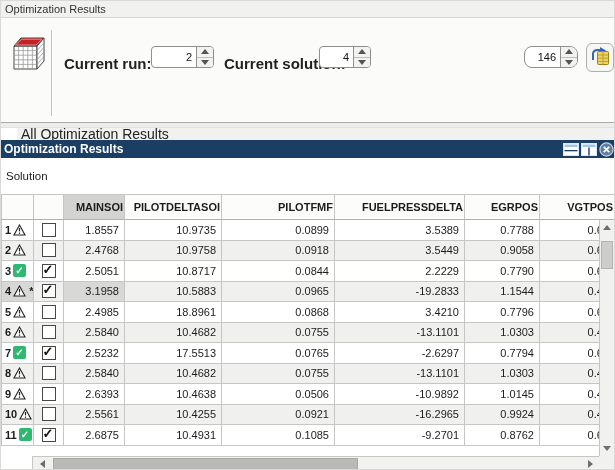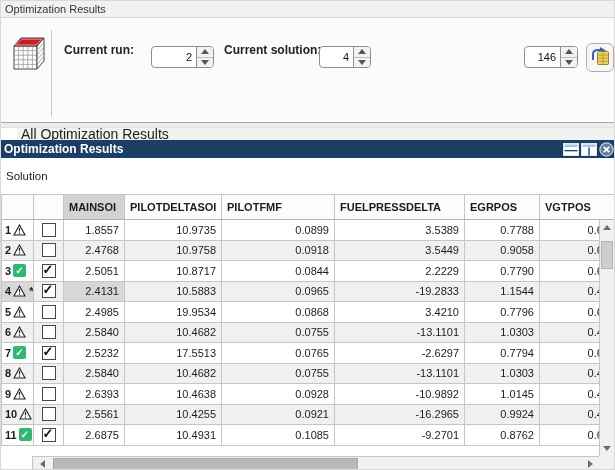--- a/index.html
+++ b/index.html
@@ -6,21 +6,21 @@
   body{font-family:"Liberation Sans",sans-serif;}
   #app{position:relative;width:615px;height:470px;background:#fff;overflow:hidden;border:1px solid #d9d9d8;box-sizing:border-box;}
 
   
   .win-title{position:absolute;left:0;top:0;width:615px;height:17px;background:#f1f1ef;
     font-size:11px;color:#333;padding:2px 0 0 4px;box-sizing:border-box;border-bottom:1px solid #d6d6d5;}
 
   
   .toolbar{position:absolute;left:0;top:17px;width:615px;height:104px;background:#fbfbfa;}
   .tb-sep{position:absolute;left:50px;top:12px;width:1px;height:86px;background:#c3c3c2;border-right:1px solid #fff;}
-  .tb-label{position:absolute;font-size:12px;font-weight:bold;color:#222;line-height:16px;top:24px;}
+  .tb-label{position:absolute;font-size:15px;font-weight:bold;color:#222;line-height:16px;top:38px;}
   .cube-btn{position:absolute;left:6px;top:13px;width:42px;height:44px;}
 
   
   .spinner{position:absolute;top:28px;height:22px;background:#fff;border:1px solid #8f8f8e;border-radius:4px;
     display:flex;box-sizing:border-box;overflow:hidden;}
   .spin-val{flex:1;font-size:11px;color:#111;text-align:right;padding:4px 4px 0 2px;}
   .spin-btns{width:16px;border-left:1px solid #8f8f8e;display:flex;flex-direction:column;background:#f2f2f1;}
   .spin-up,.spin-down{flex:1;display:flex;align-items:center;justify-content:center;}
   .spin-up{border-bottom:1px solid #bdbdbc;}
   .tri-up{width:0;height:0;border-left:4px solid transparent;border-right:4px solid transparent;border-bottom:5px solid #555;}
@@ -41,21 +41,21 @@
   .blue-icons{position:absolute;right:2px;top:2px;display:flex;gap:2px;align-items:center;}
   .blue-icons span{display:flex;}
 
   .content{position:absolute;left:0;top:157px;width:570px;height:313px;background:#fff;}
   .section-label{position:absolute;left:5px;top:12px;font-size:11.5px;color:#222;}
 
   
   .tablewrap{position:absolute;left:0;top:36px;width:615px;height:277px;overflow:hidden;}
   table{border-collapse:collapse;table-layout:fixed;width:613px;}
   th,td{border:1px solid #c6c6c5;font-size:11px;color:#1c1c1c;overflow:hidden;white-space:nowrap;box-sizing:border-box;}
-  th{height:25px;background:#fcfcfb;font-weight:bold;text-align:left;padding-left:5px;border-bottom:1px solid #b2b2b1;}
+  th{height:25px;background:#fcfcfb;font-weight:bold;text-align:right;padding-left:5px;border-bottom:1px solid #b2b2b1;}
   th.selhead{background:#d3d3d1;}
   td{height:20.5px;padding:0;}
   td.num{text-align:right;padding-right:5px;background:#fff;}
   tr.stripe td{background:#f0f0ef;}
   td.sel{background:#d8d8d6 !important;}
   td.rnum{font-weight:bold;padding-left:3px;text-align:left;}
   td.cbcell{text-align:center;}
   .rnum-inner{display:flex;align-items:center;gap:2px;}
   .ok-ic{display:inline-block;width:13px;height:13px;background:#2eb871;border-radius:2px;position:relative;}
   .ok-ic::after{content:"\2713";position:absolute;left:2px;top:0px;color:#fff;font-size:10px;font-weight:bold;line-height:13px;}
@@ -119,21 +119,21 @@
       <div class="spin-btns">
         <div class="spin-up">
             <i class="tri-up"></i>
           </div>
         <div class="spin-down">
             <i class="tri-down"></i>
           </div>
       </div>
     </div>
 
-    <div class="spinner" style="left:523px;width:54px;">
+    <div class="spinner" style="left:523px;width:54px;border-radius:8px;">
       <div class="spin-val">146</div>
       <div class="spin-btns">
         <div class="spin-up">
             <i class="tri-up"></i>
           </div>
         <div class="spin-down">
             <i class="tri-down"></i>
           </div>
       </div>
     </div>
@@ -273,21 +273,21 @@
                     <svg width="13" height="12" viewBox="0 0 13 12">
                       <path d="M6.5 1 L12 11 H1 Z" fill="#fff" stroke="#222" stroke-width="1.1"></path>
                       <rect x="5.9" y="4" width="1.2" height="3.4" fill="#222"></rect>
                       <rect x="5.9" y="8.5" width="1.2" height="1.3" fill="#222"></rect>
                     </svg>
                   </span>
                   <span class="star">*</span>
                 </span>
               </td>
               <td class="cbcell"><span class="cb checked"></span></td>
-              <td class="num sel">2.4131</td>
+              <td class="num sel">3.1958</td>
               <td class="num">10.5883</td>
               <td class="num">0.0965</td>
               <td class="num">-19.2833</td>
               <td class="num">1.1544</td>
               <td class="num">0.44</td>
             </tr>
             <tr>
               <td class="rnum">
                 <span class="rnum-inner">
                   <span>5</span>
@@ -295,21 +295,21 @@
                     <svg width="13" height="12" viewBox="0 0 13 12">
                       <path d="M6.5 1 L12 11 H1 Z" fill="#fff" stroke="#222" stroke-width="1.1"></path>
                       <rect x="5.9" y="4" width="1.2" height="3.4" fill="#222"></rect>
                       <rect x="5.9" y="8.5" width="1.2" height="1.3" fill="#222"></rect>
                     </svg>
                   </span>
                 </span>
               </td>
               <td class="cbcell"><span class="cb"></span></td>
               <td class="num">2.4985</td>
-              <td class="num">19.9534</td>
+              <td class="num">18.8961</td>
               <td class="num">0.0868</td>
               <td class="num">3.4210</td>
               <td class="num">0.7796</td>
               <td class="num">0.66</td>
             </tr>
             <tr class="stripe">
               <td class="rnum">
                 <span class="rnum-inner">
                   <span>6</span>
                   <span class="warn-ic">
@@ -374,21 +374,21 @@
                       <path d="M6.5 1 L12 11 H1 Z" fill="#fff" stroke="#222" stroke-width="1.1"></path>
                       <rect x="5.9" y="4" width="1.2" height="3.4" fill="#222"></rect>
                       <rect x="5.9" y="8.5" width="1.2" height="1.3" fill="#222"></rect>
                     </svg>
                   </span>
                 </span>
               </td>
               <td class="cbcell"><span class="cb"></span></td>
               <td class="num">2.6393</td>
               <td class="num">10.4638</td>
-              <td class="num">0.0928</td>
+              <td class="num">0.0506</td>
               <td class="num">-10.9892</td>
               <td class="num">1.0145</td>
               <td class="num">0.46</td>
             </tr>
             <tr class="stripe">
               <td class="rnum">
                 <span class="rnum-inner">
                   <span>10</span>
                   <span class="warn-ic">
                     <svg width="13" height="12" viewBox="0 0 13 12">

